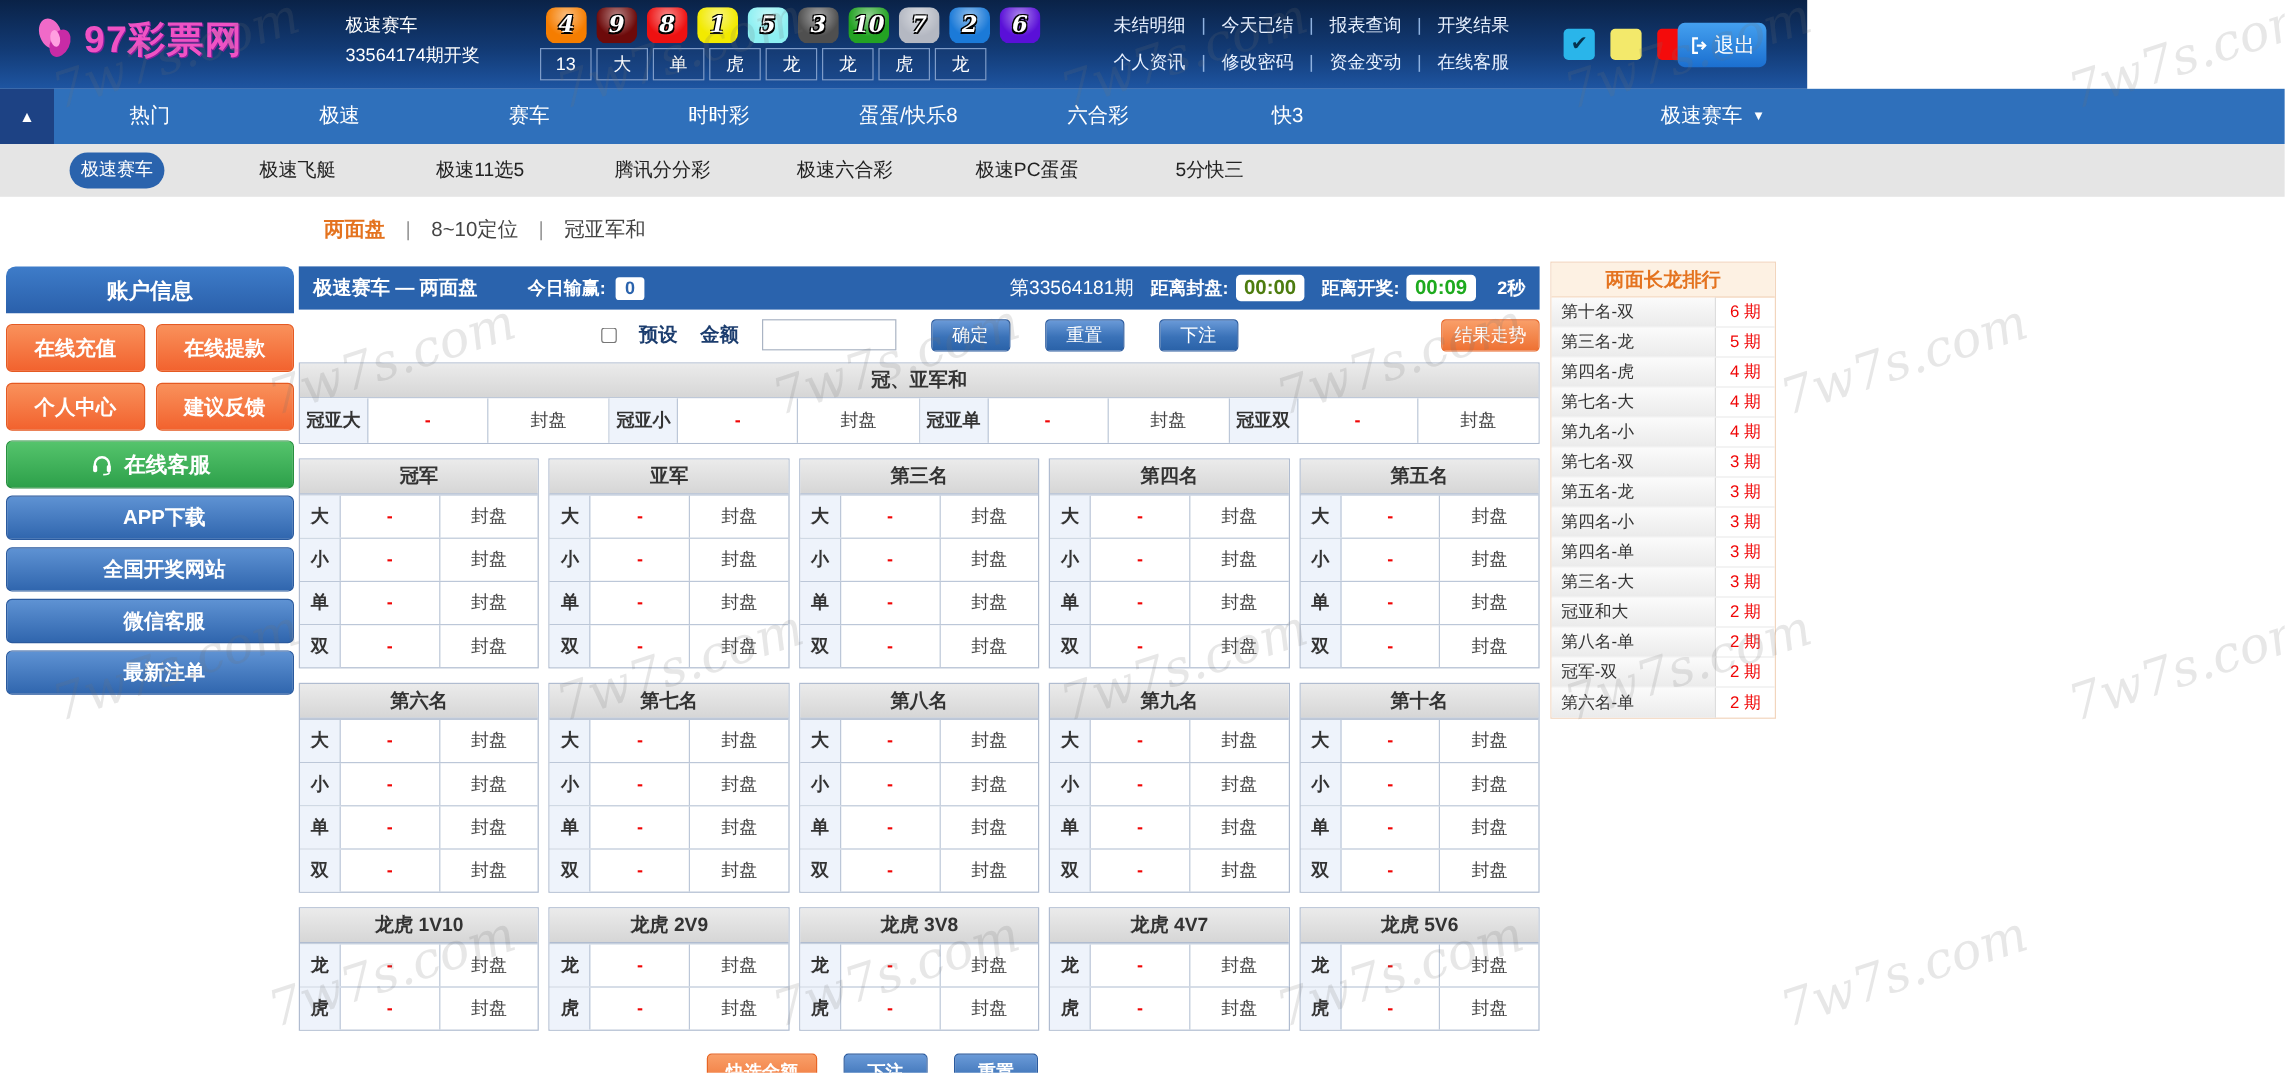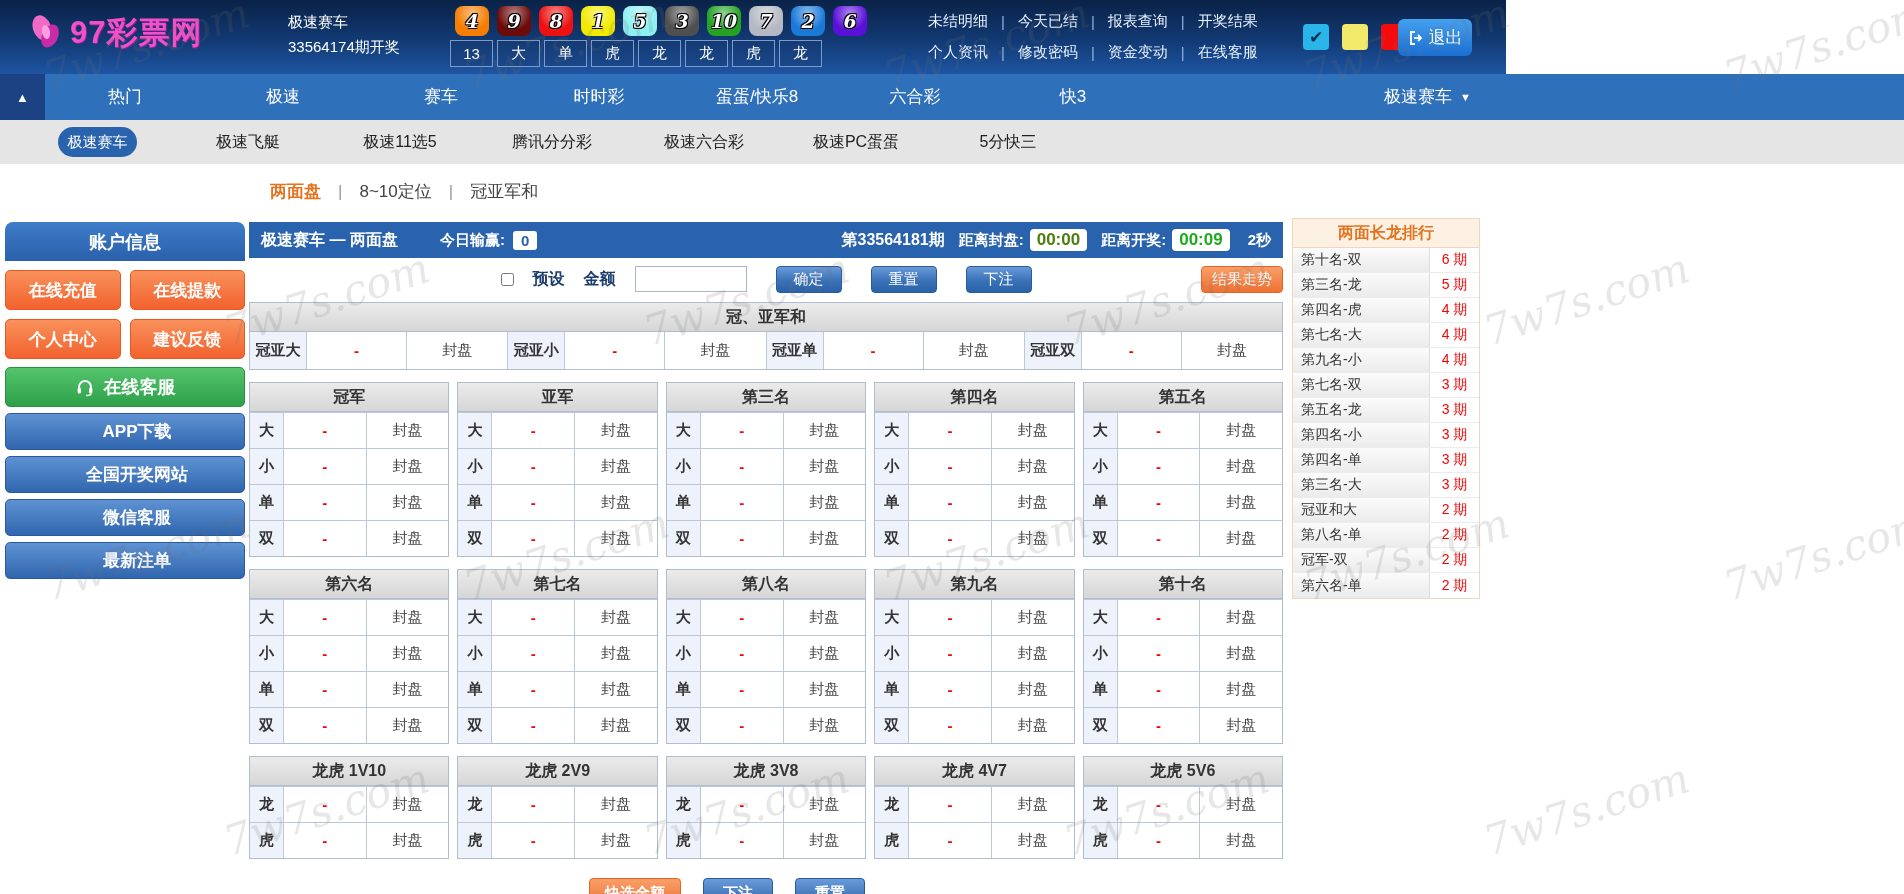--- a/index.html
+++ b/index.html
@@ -72,21 +72,21 @@
     border:1px solid #2a5a9e; color:#fff; font-size:17px; font-weight:bold; display:flex;
     align-items:center; justify-content:center; cursor:pointer;padding-left:24px; }
 
   
   .main { position:absolute; left:249px; top:222px; width:1034px; }
   .game-bar { height:36px; background:#2a63ad; display:flex; align-items:center; padding:0 12px; color:#fff; }
   .game-title { font-size:16px; font-weight:bold; }
   .win-label { margin-left:42px; font-size:15px; font-weight:bold; }
   .win-box { margin-left:8px; background:#fff; color:#2a63ad; font-weight:bold; font-size:15px;
     border-radius:3px; padding:1px 8px; }
-  .period { margin-left:auto; font-size:16px; font-weight:bold; }
+  .period { margin-left:auto; font-size:16px; font-weight:normal; }
   .t-label { margin-left:14px; font-size:15px; font-weight:bold; }
   .time-box { margin-left:6px; background:#fff; border-radius:4px; padding:1px 7px; font-size:17px; font-weight:bold; }
   .time-red { color:#4d7c0f; }
   .time-green { color:#1eaa1e; }
   .countdown { margin-left:18px; font-size:15px; font-weight:bold; }
 
   .controls { position:relative; height:42px; display:flex; align-items:center; justify-content:center; gap:19px; }
   .ctrl-label { font-size:16px; font-weight:bold; color:#1c3d6e; }
   .amount-input { width:112px; height:26px; border:1px solid #aab4c4; font-size:14px; padding:0 5px; }
   .btn-blue { min-width:66px; height:27px; border-radius:4px; border:1px solid #2a5a9e; color:#fff;

